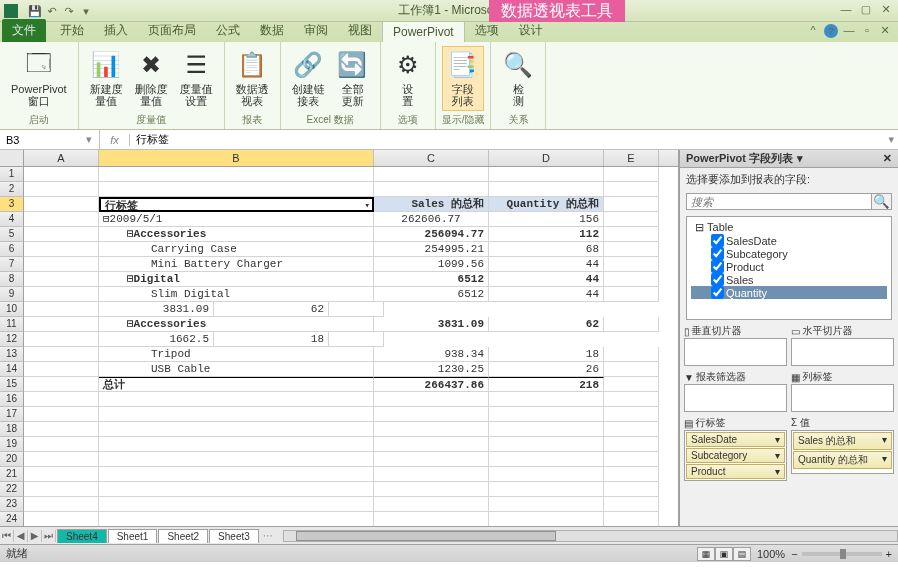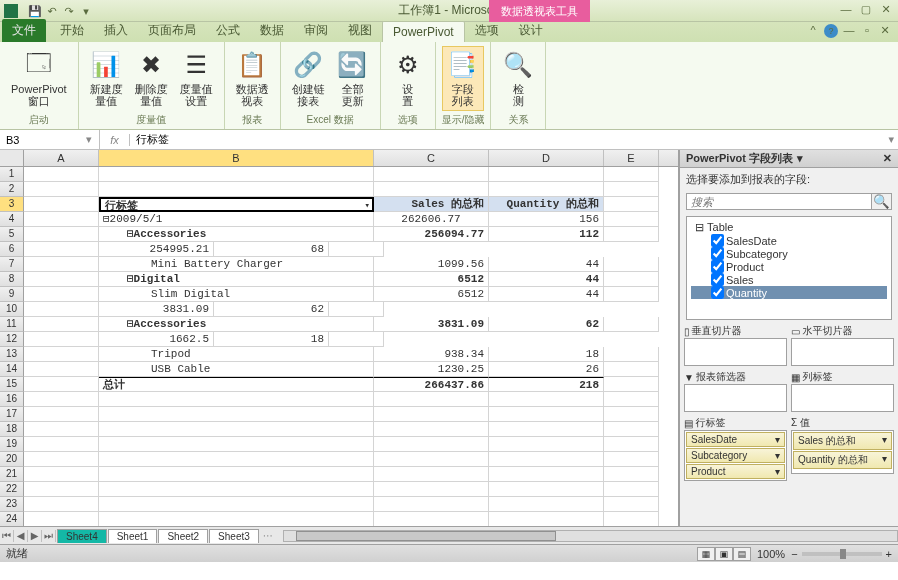--- a/index.html
+++ b/index.html
@@ -5,21 +5,21 @@
 * { box-sizing: border-box; margin: 0; padding: 0; font-family: "Segoe UI", Tahoma, sans-serif; }
 body { width: 898px; height: 580px; background: #fff; overflow: hidden; font-size: 11px; color: #333; }
 
 
 .titlebar { height: 22px; background: linear-gradient(#e8f0d8, #d6e4bc); display: flex; align-items: center; padding: 0 4px; border-bottom: 1px solid #b8c4a4; }
 .tb-left { display: flex; align-items: center; gap: 4px; }
 .tb-icon { width: 14px; height: 14px; background: #217346; }
 .tb-qat { display: flex; gap: 3px; margin-left: 6px; }
 .tb-qat span { width: 14px; height: 14px; display: inline-block; color: #5a6b3f; text-align: center; line-height: 14px; }
 .tb-title { flex: 1; text-align: center; color: #4a5a34; font-size: 12px; }
-.tb-contextual { position: absolute; left: 489px; top: 0; height: 34px; background: #e85d9e; color: #fff; padding: 0 12px; line-height: 22px; font-size: 11px; text-align: center; }
+.tb-contextual { position: absolute; left: 489px; top: 0; height: 34px; background: #e85d9e; color: #fff; padding: 0 12px; line-height: 22px; font-size: 16px; text-align: center; }
 .tb-right { display: flex; gap: 4px; }
 .tb-right span { width: 16px; height: 16px; text-align: center; color: #5a6b3f; cursor: pointer; }
 
 
 .tabs { height: 20px; background: linear-gradient(#d6e4bc, #cee0b2); display: flex; align-items: flex-end; padding-left: 2px; position: relative; }
 .tab { padding: 3px 10px; color: #4a5a34; cursor: pointer; font-size: 12px; }
 .tab.file { background: #2a7a2a; color: #e5e5e5; border-radius: 2px 2px 0 0; margin-right: 4px; }
 .tab.active { background: #f5faf0; border: 1px solid #b8c4a4; border-bottom: none; border-radius: 2px 2px 0 0; }
 .tab.ctx { color: #4a5a34; }
 .tabs-right { position: absolute; right: 6px; top: 2px; display: flex; gap: 4px; align-items: center; }
@@ -287,20 +287,21 @@
           <div class="rh">5</div>
           <div class="cell" style="width: 75px;"></div>
           <div class="cell" style="width: 275px; padding-left: 28px; font-weight: bold;">⊟Accessories</div>
           <div class="cell num" style="width: 115px; font-weight: bold;">256094.77</div>
           <div class="cell num" style="width: 115px; font-weight: bold;">112</div>
           <div class="cell" style="width: 55px;"></div>
         </div>
         <div class="row">
           <div class="rh">6</div>
           <div class="cell" style="width: 75px;"></div>
+          <div class="cell" style="width: 275px; padding-left: 52px;">Carrying Case</div>
           <div class="cell num" style="width: 115px;">254995.21</div>
           <div class="cell num" style="width: 115px;">68</div>
           <div class="cell" style="width: 55px;"></div>
         </div>
         <div class="row">
           <div class="rh">7</div>
           <div class="cell" style="width: 75px;"></div>
           <div class="cell" style="width: 275px; padding-left: 52px;">Mini Battery Charger</div>
           <div class="cell num" style="width: 115px;">1099.56</div>
           <div class="cell num" style="width: 115px;">44</div>

